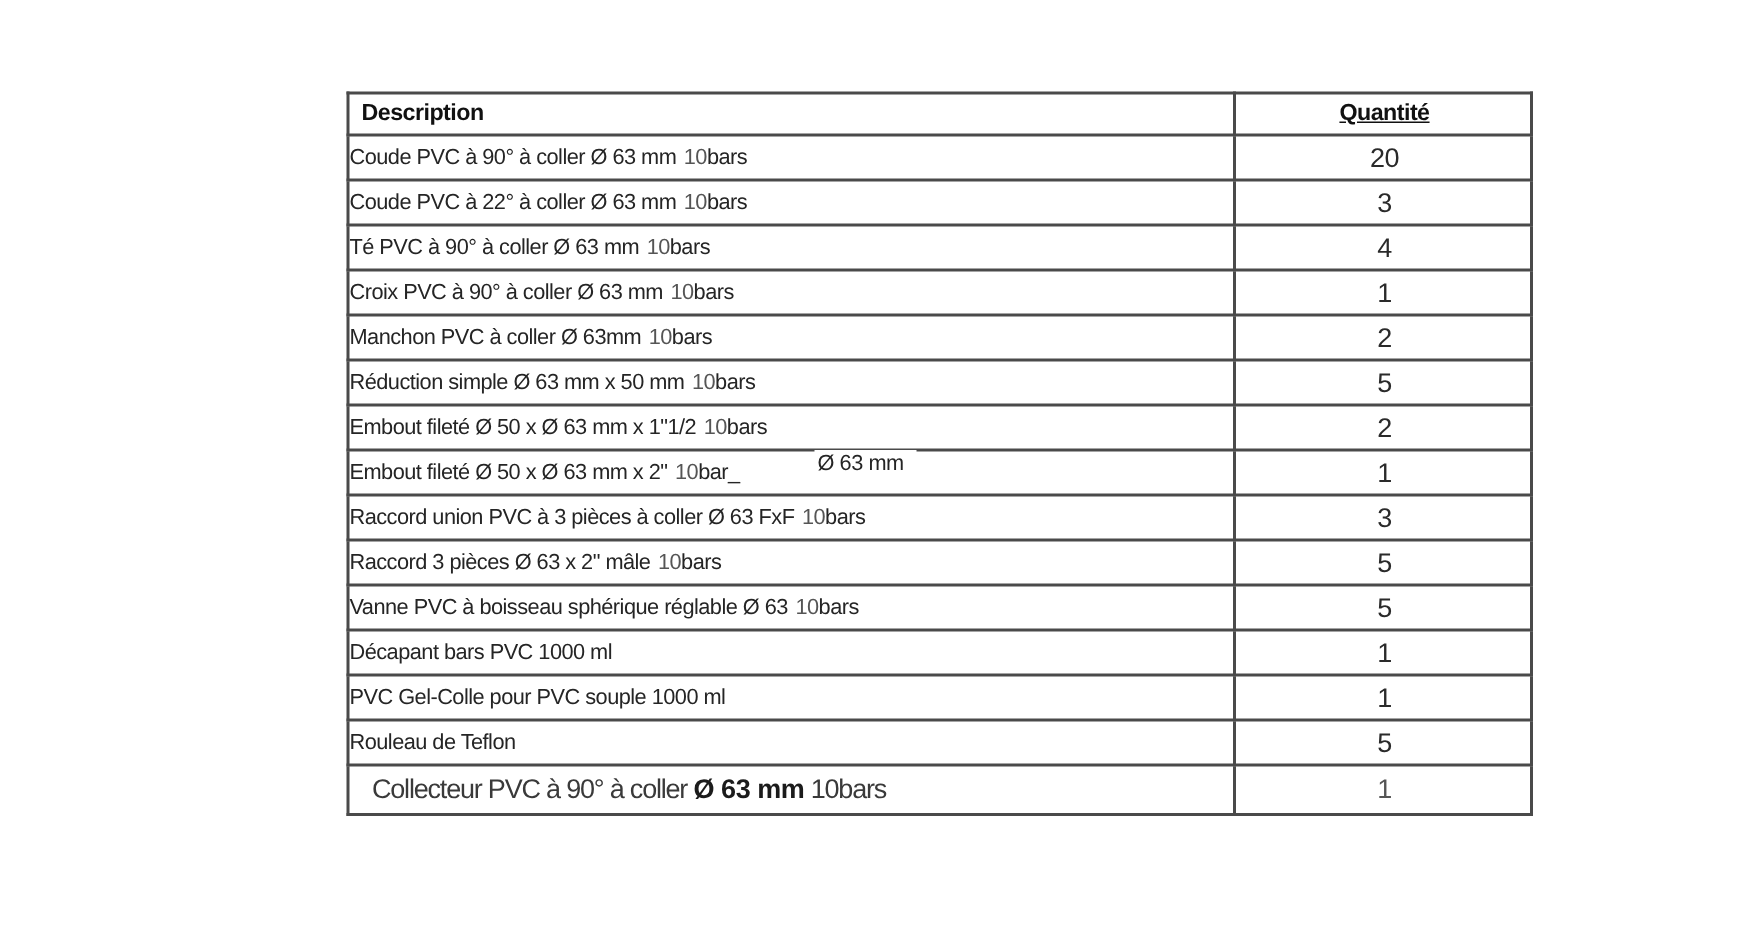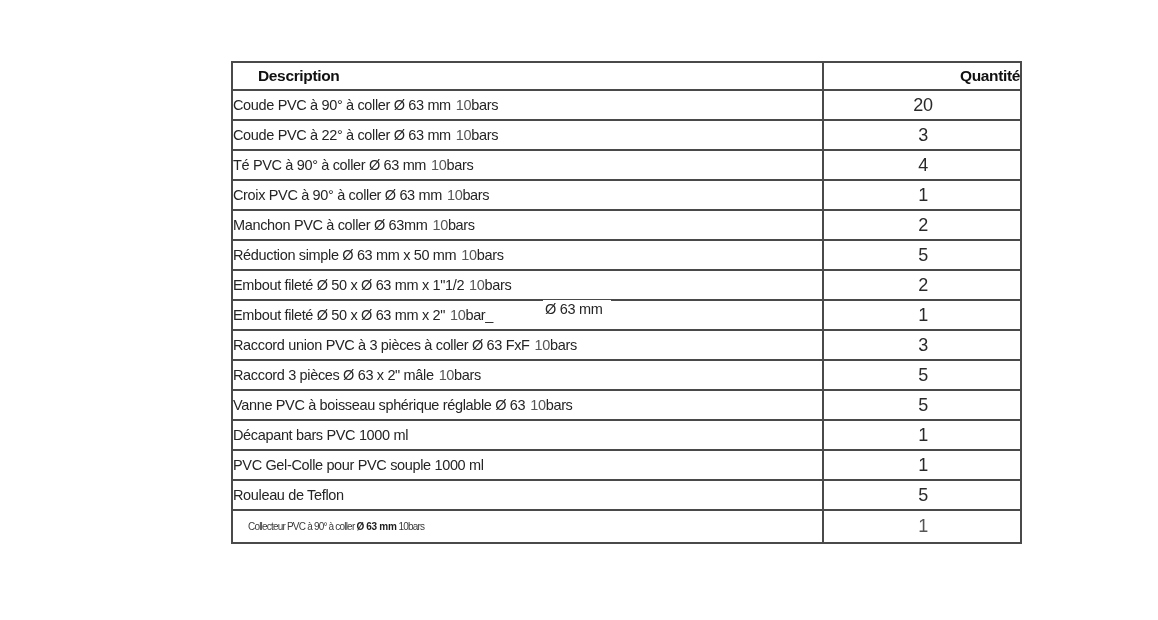--- a/index.html
+++ b/index.html
@@ -35,36 +35,36 @@
       letter-spacing: -0.35px;
       white-space: nowrap;
       overflow: visible;
     }
     th {
       height: 26px;
       font-weight: bold;
       font-size: 15.5px;
       color: #111;
     }
-    th.desc { text-align: left; padding-left: 25px; }
-    th.qty { text-align: right; padding-left: 2px; }
+    th.desc { text-align: left; padding-left: 8px; }
+    th.qty { text-align: center; padding-left: 2px; text-decoration: underline; }
     td {
       height: 28px;
       vertical-align: middle;
     }
     td.desc { text-align: left; color: #252525; }
     td.qty { text-align: center; padding-left: 2px; color: #2a2a2a; font-size: 18px; }
     .bars-num { color: #555; font-weight: normal; margin-left: 5px; }
     .bars-word { color: #252525; }
     tr.last td { height: 31px; }
     tr.last td.desc {
       padding-left: 15px;
       color: #3a3a3a;
       letter-spacing: -0.8px;
-      font-size: 10px;
+      font-size: 18px;
     }
     tr.last td.desc .dia { color: #1b1b1b; font-weight: bold; letter-spacing: -0.3px; }
     tr.last td.qty { color: #555; }
     .overlay-label {
       position: absolute;
       left: 543px;
       top: 300px;
       background: #ffffff;
       padding: 0 8px 2px 2px;
       font-size: 14.5px;

